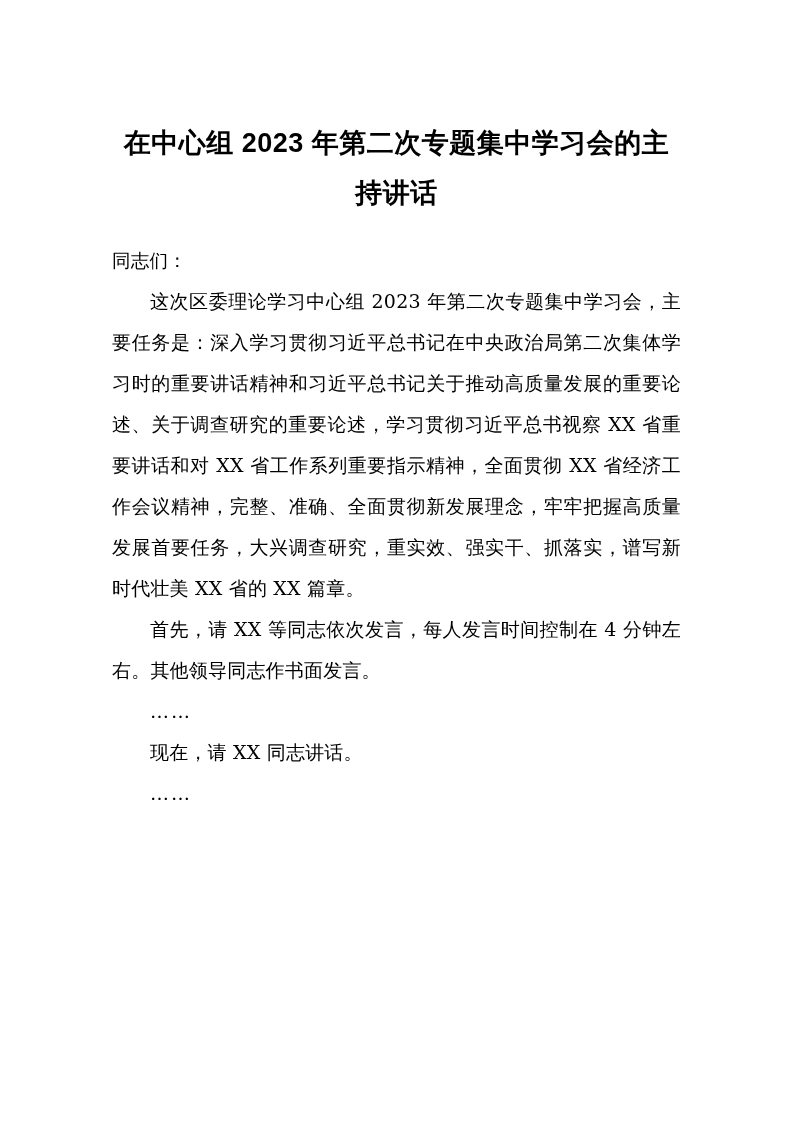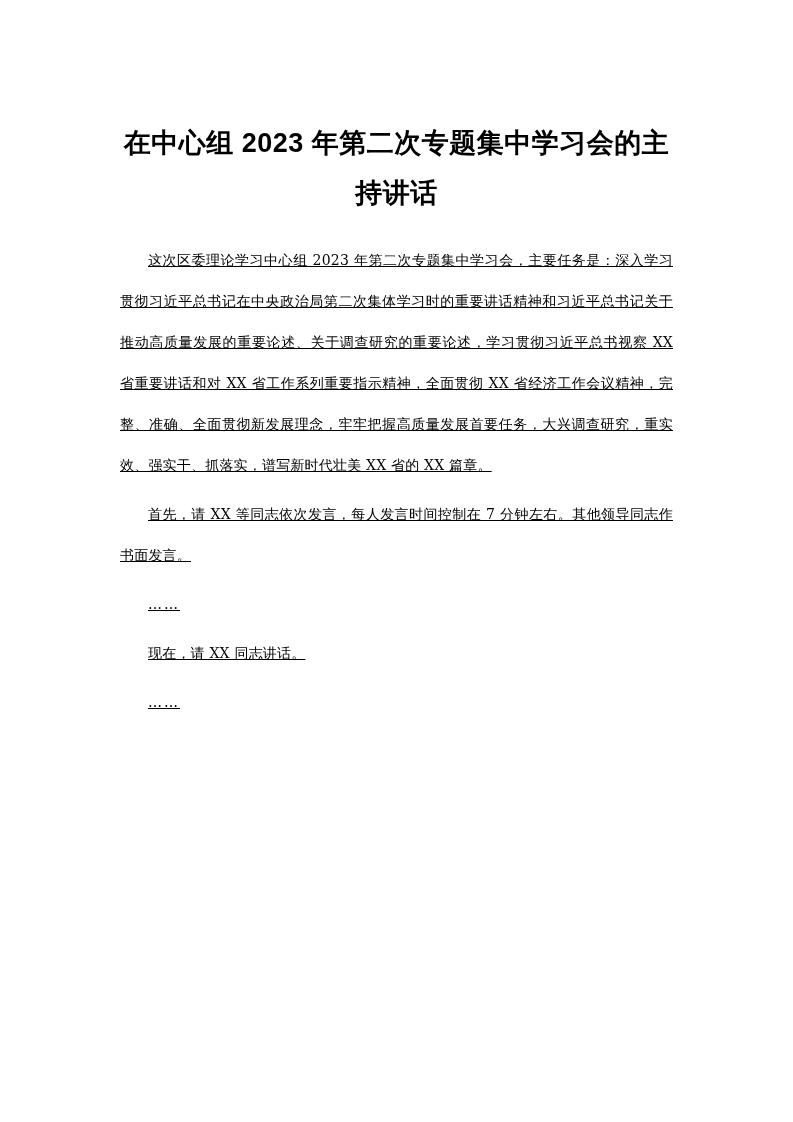--- a/index.html
+++ b/index.html
@@ -33,41 +33,41 @@
   }
   .salutation {
     font-size: 18.5px;
     line-height: 41px;
     margin: 0 0 0 0;
     text-align: justify;
     text-align-last: left;
     letter-spacing: 0.2px;
   }
   .para {
-    font-size: 14px;
+    font-size: 19px;
     line-height: 41px;
-    margin: 8px;
+    margin: 0;
     text-indent: 2em;
     text-align: justify;
     text-align-last: left;
     letter-spacing: 0.2px;
     word-break: break-all;
-    text-decoration: underline;
   }
   .para.ellipsis {
     letter-spacing: 2px;
   }
 </style>
 </head>
 <body>
 
 <div class="page">
 
   <h1 class="doc-title">在中心组 2023 年第二次专题集中学习会的主持讲话</h1>
 
+  <p class="salutation">同志们：</p>
 
   <p class="para">这次区委理论学习中心组 2023 年第二次专题集中学习会，主要任务是：深入学习贯彻习近平总书记在中央政治局第二次集体学习时的重要讲话精神和习近平总书记关于推动高质量发展的重要论述、关于调查研究的重要论述，学习贯彻习近平总书视察 XX 省重要讲话和对 XX 省工作系列重要指示精神，全面贯彻 XX 省经济工作会议精神，完整、准确、全面贯彻新发展理念，牢牢把握高质量发展首要任务，大兴调查研究，重实效、强实干、抓落实，谱写新时代壮美 XX 省的 XX 篇章。</p>
-  <p class="para">首先，请 XX 等同志依次发言，每人发言时间控制在 7 分钟左右。其他领导同志作书面发言。</p>
+  <p class="para">首先，请 XX 等同志依次发言，每人发言时间控制在 4 分钟左右。其他领导同志作书面发言。</p>
   <p class="para ellipsis">……</p>
   <p class="para">现在，请 XX 同志讲话。</p>
   <p class="para ellipsis">……</p>
 
 </div>
 
 </body></html>

